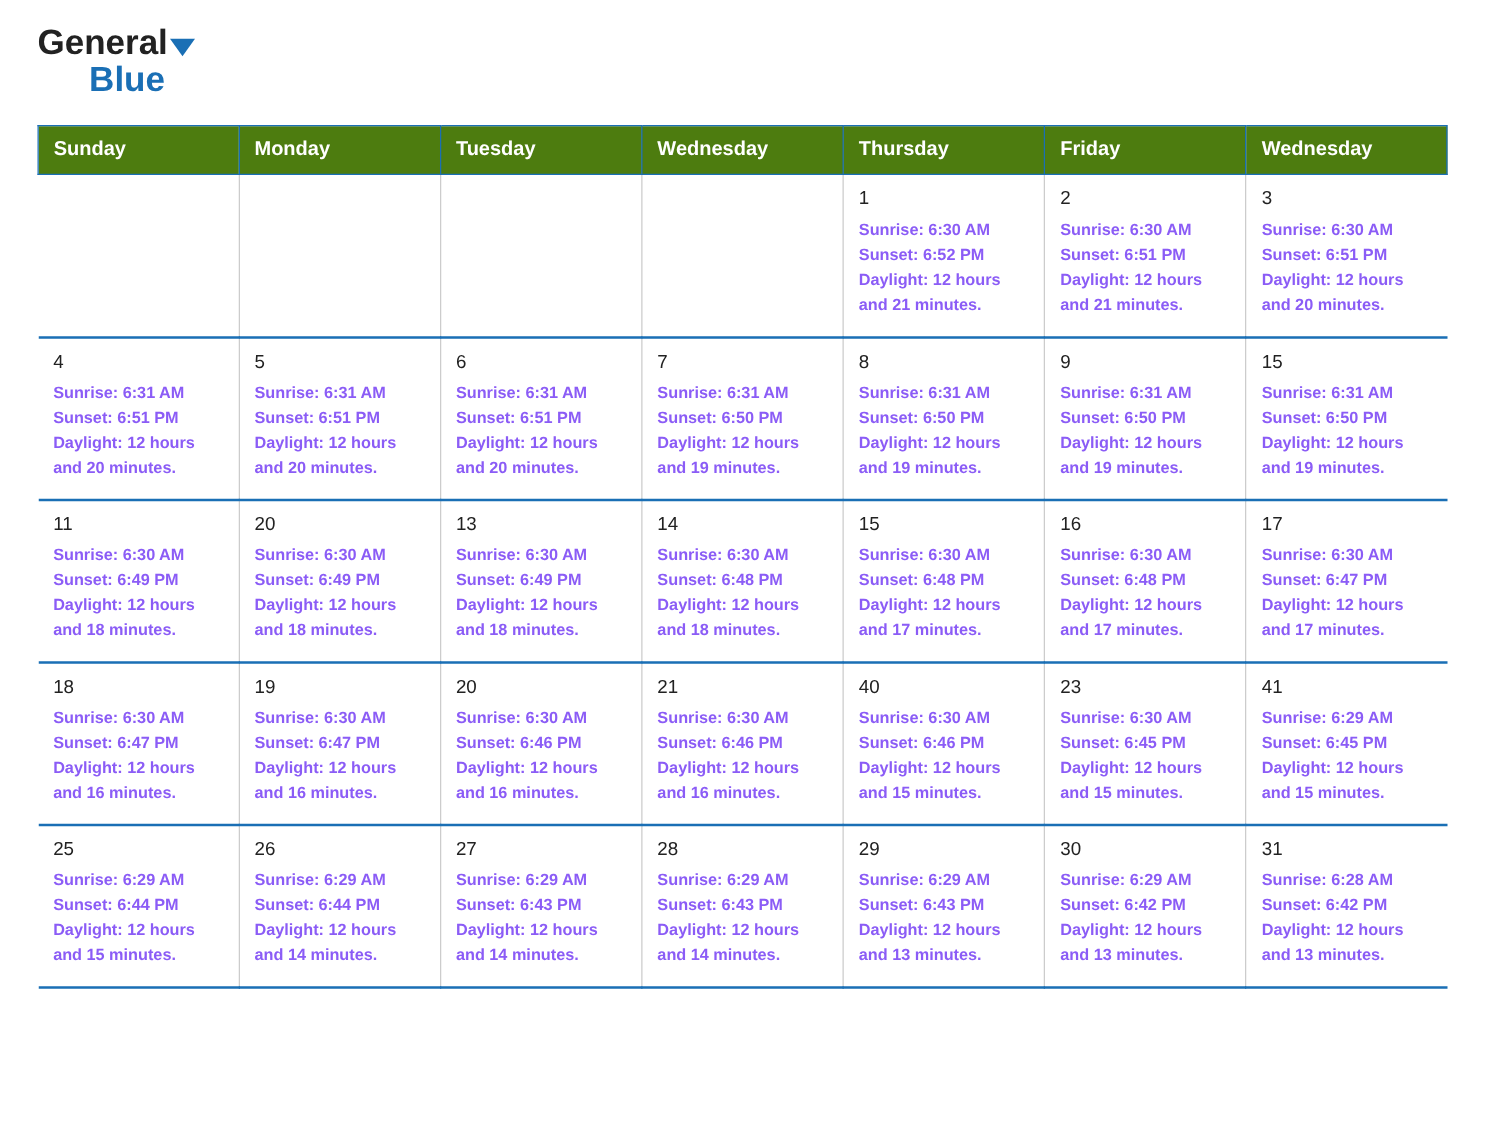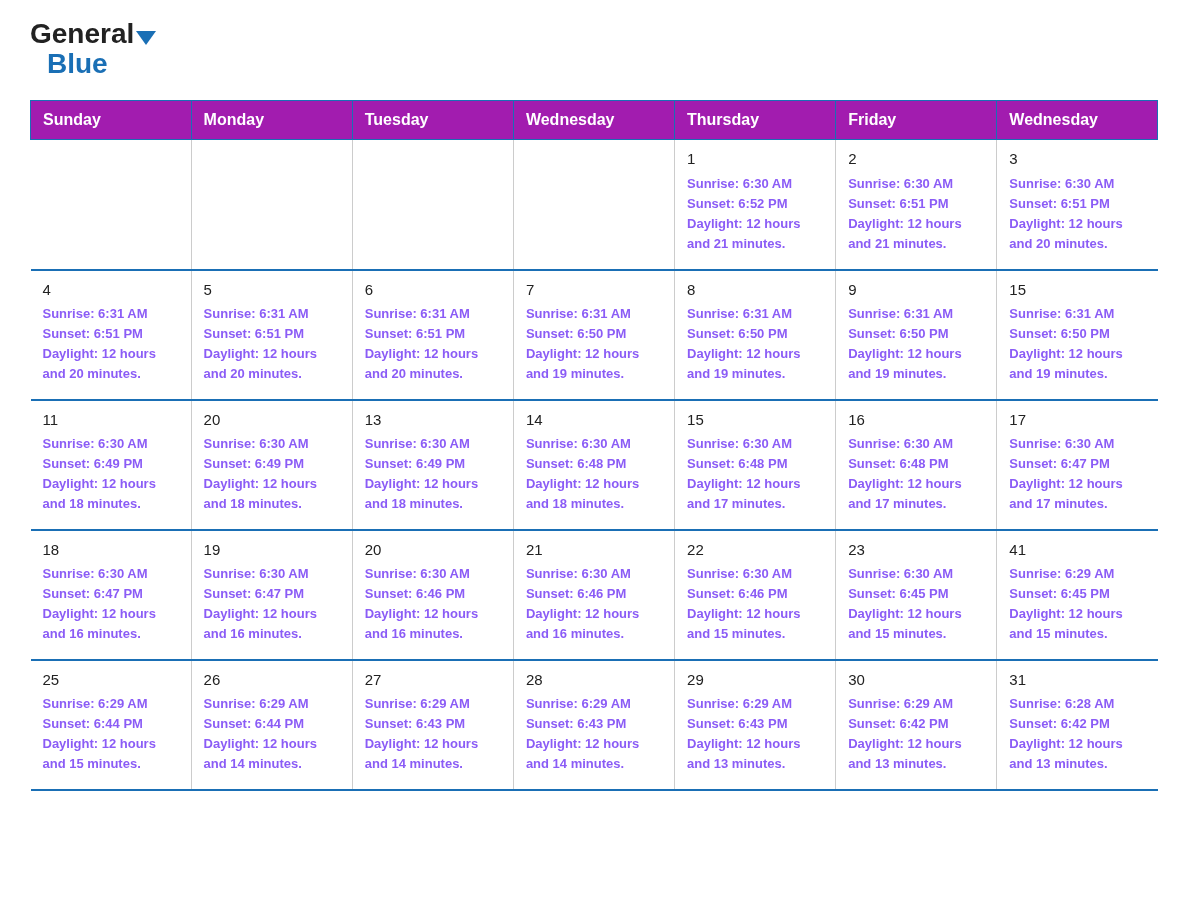--- a/index.html
+++ b/index.html
@@ -13,21 +13,21 @@
     }
     .header {
       display: flex;
       justify-content: space-between;
       align-items: flex-start;
       margin-bottom: 20px;
     }
     .logo {
       display: flex;
       flex-direction: column;
-      align-items: flex-start;
+      align-items: center;
     }
     .logo-text {
       display: flex;
       align-items: flex-end;
       font-size: 28px;
       font-weight: bold;
       color: #222;
       line-height: 1;
     }
     .logo-general { color: #222; }
@@ -54,21 +54,21 @@
     .title-block h2 {
       font-size: 22px;
       font-weight: 400;
       color: #444;
     }
     .calendar {
       width: 100%;
       border-collapse: collapse;
     }
     .calendar thead tr {
-      background-color: #a21caf;
+      background-color: #4d7c0f;
     }
     .calendar thead th {
       color: #ffffff;
       font-size: 16px;
       font-weight: 600;
       padding: 10px 12px;
       text-align: left;
       border: 1px solid #1a6fb5;
     }
     .calendar tbody tr {
@@ -220,21 +220,21 @@
         </td>
         <td>
           <span class="day-number">20</span>
           <div class="day-info">Sunrise: 6:30 AM<br>Sunset: 6:46 PM<br>Daylight: 12 hours<br>and 16 minutes.</div>
         </td>
         <td>
           <span class="day-number">21</span>
           <div class="day-info">Sunrise: 6:30 AM<br>Sunset: 6:46 PM<br>Daylight: 12 hours<br>and 16 minutes.</div>
         </td>
         <td>
-          <span class="day-number">22</span>
+          <span class="day-number">40</span>
           <div class="day-info">Sunrise: 6:30 AM<br>Sunset: 6:46 PM<br>Daylight: 12 hours<br>and 15 minutes.</div>
         </td>
         <td>
           <span class="day-number">23</span>
           <div class="day-info">Sunrise: 6:30 AM<br>Sunset: 6:45 PM<br>Daylight: 12 hours<br>and 15 minutes.</div>
         </td>
         <td>
           <span class="day-number">41</span>
           <div class="day-info">Sunrise: 6:29 AM<br>Sunset: 6:45 PM<br>Daylight: 12 hours<br>and 15 minutes.</div>
         </td>

